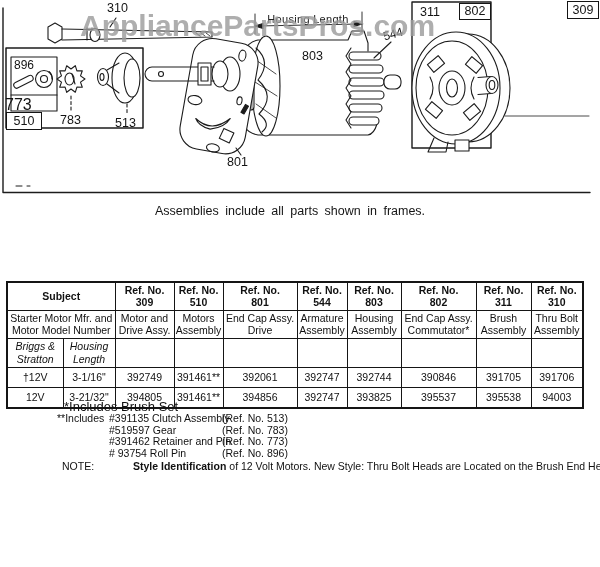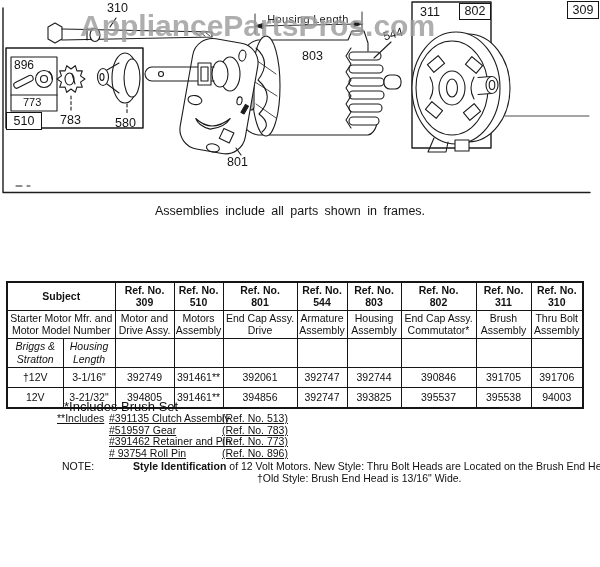--- a/index.html
+++ b/index.html
@@ -19,21 +19,21 @@
   table.parts{position:absolute;left:6px;top:281px;border-collapse:collapse;
               table-layout:fixed;border:2px solid #151515;}
   table.parts td{border:1px solid #151515;font-size:10.5px;text-align:center;
                  vertical-align:middle;padding:1px 1px;line-height:1.18;color:#111;
                  overflow:hidden;}
   td.bold{font-weight:bold;}
   tr.r1 td{height:24px;} tr.r2 td{height:23px;} tr.r3 td{height:26px;font-style:italic;}
   tr.r4 td{height:17px;} tr.r5 td{height:17px;}
   .fn1{position:absolute;left:64px;top:399px;font-size:13px;}
   .fn-group{position:absolute;left:57px;top:413px;font-size:10.5px;line-height:11.6px;
-            display:grid;grid-template-columns:52px 113px auto;text-decoration:underline;}
+            display:grid;grid-template-columns:52px 113px auto;}
   .fn-group span{white-space:nowrap;}
   .note{position:absolute;left:62px;top:460px;font-size:10.5px;white-space:nowrap;}
   .note b{font-weight:bold;padding-left:36px;}
   .note2{position:absolute;left:257px;top:472px;font-size:10.5px;white-space:nowrap;}
   .rot{transform:rotate(-15deg);}
 </style>
 </head>
 <body>
 
 <div class="page">
@@ -136,24 +136,24 @@
         <ellipse cx="492" cy="85" rx="2.8" ry="4.5"></ellipse>
         <path d="M434 138 L428 152 H446 L448 142"></path>
         <rect x="455" y="140" width="14" height="11" fill="#fff"></rect>
 
         <path d="M505 116 H589" stroke-width=".8"></path>
       </g>
     </svg>
 
     <span class="lbl" style="left:107px;top:2px">310</span>
     <span class="lbl" style="left:14px;top:59px;font-size:12px">896</span>
-    <span class="lbl" style="left:23px;top:97px;font-size:11px">773</span>
+    <span class="lbl" style="left:5px;top:97px;font-size:16px">773</span>
     <span class="lbl boxed" style="left:6px;top:112px;width:34px;height:16px;line-height:16px">510</span>
     <span class="lbl" style="left:60px;top:114px">783</span>
-    <span class="lbl" style="left:115px;top:117px">580</span>
+    <span class="lbl" style="left:115px;top:117px">513</span>
     <span class="lbl" style="left:227px;top:156px">801</span>
     <span class="lbl" style="left:302px;top:50px">803</span>
     <span class="lbl rot" style="left:383px;top:28px;font-size:12px">544</span>
     <span class="lbl" style="left:420px;top:6px">311</span>
     <span class="lbl boxed" style="left:459px;top:3px;width:30px;height:15px;line-height:15px">802</span>
     <span class="lbl boxed" style="left:567px;top:1px;width:30px;height:16px;line-height:16px">309</span>
     <span class="dim-label">Housing Length</span>
     <div class="watermark">AppliancePartsPros.com</div>
   </div>
 
@@ -272,15 +272,14 @@
     <span>(Ref. No. 783)</span>
     <span></span>
     <span>#391462 Retainer and Pin</span>
     <span>(Ref. No. 773)</span>
     <span></span>
     <span># 93754 Roll Pin</span>
     <span>(Ref. No. 896)</span>
   </div>
 
   <div class="note"><span>NOTE:</span> <b>Style Identification</b><span> of 12 Volt Motors. New Style: Thru Bolt Heads are Located on the Brush End Head Side.</span></div>
-  <div class="note2">†Old Style: Brush End Head is 13/16" Wide.</div>
 
 </div>
 
 </body></html>

